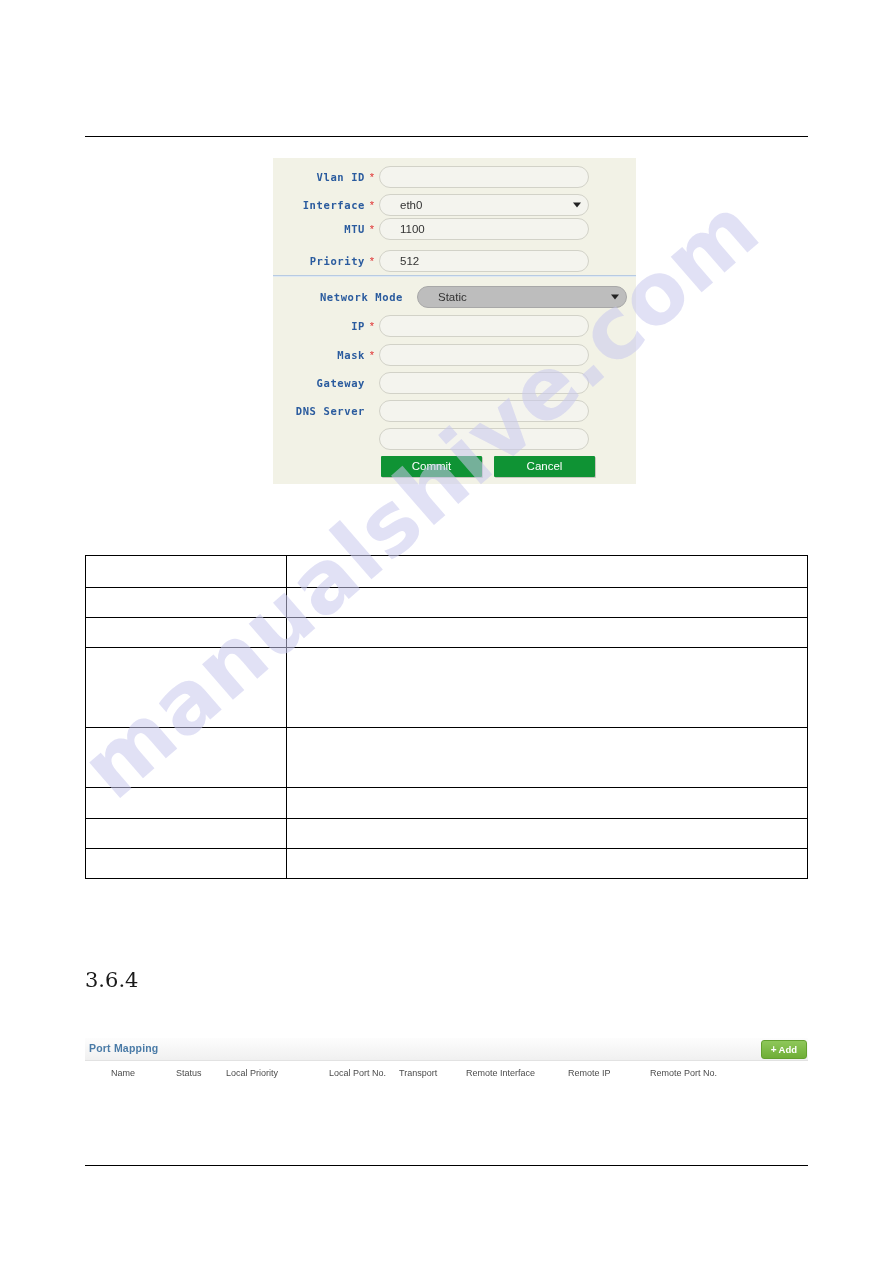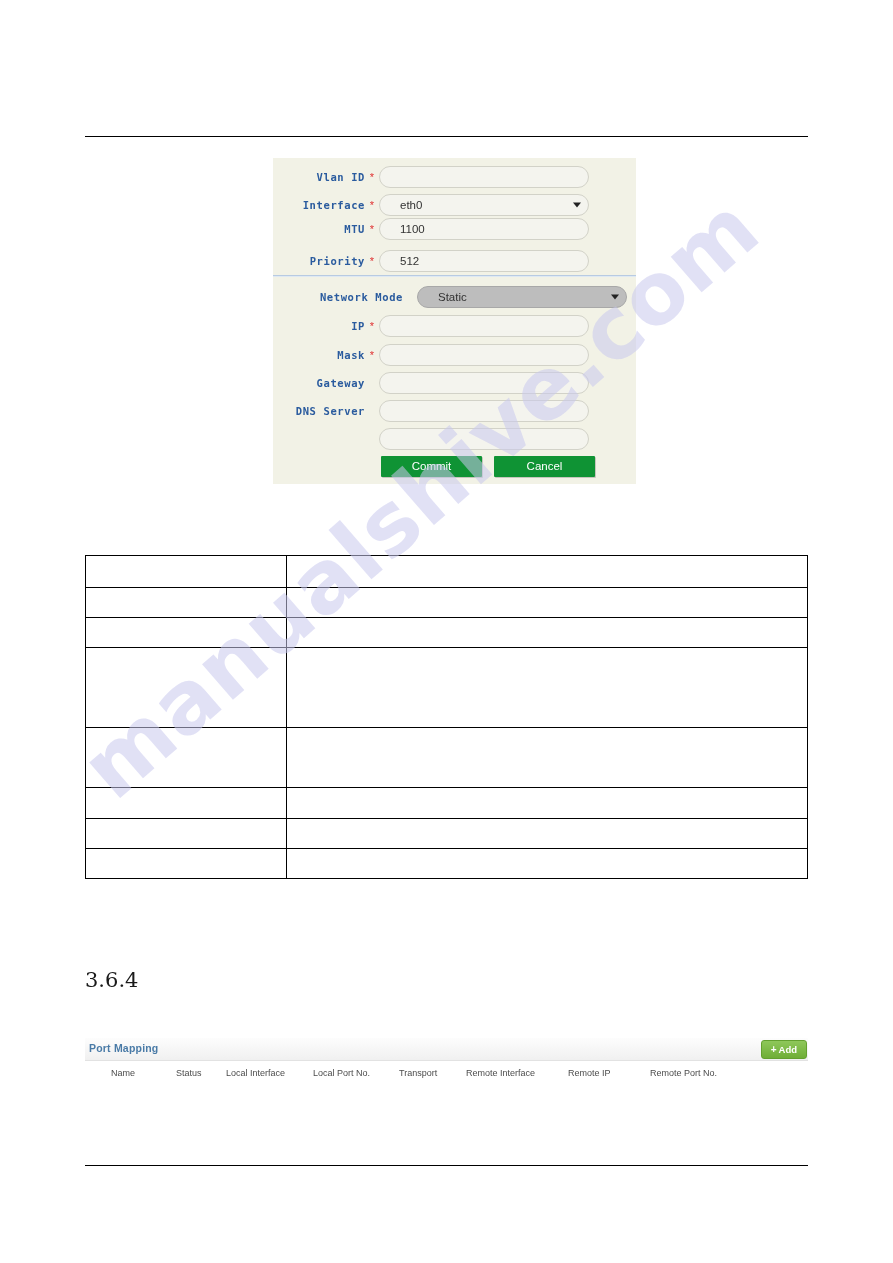--- a/index.html
+++ b/index.html
@@ -383,21 +383,21 @@
 <div id="port-mapping">
   <div id="pm-header">
     <span id="pm-title">Port Mapping</span>
     <div id="pm-add-btn">
       <span class="plus-glyph">+</span><span>Add</span>
     </div>
   </div>
   <div id="pm-cols">
     <span class="col" style="left:26px;">Name</span>
     <span class="col" style="left:91px;">Status</span>
-    <span class="col" style="left:141px;">Local Interface</span>
-    <span class="col" style="left:228px;">Local Port No.</span>
+    <span class="col" style="left:141px;">Local Priority</span>
+    <span class="col" style="left:244px;">Local Port No.</span>
     <span class="col" style="left:314px;">Transport</span>
     <span class="col" style="left:381px;">Remote Interface</span>
     <span class="col" style="left:483px;">Remote IP</span>
     <span class="col" style="left:565px;">Remote Port No.</span>
   </div>
   <div id="pm-body"></div>
 </div>
 
 </body></html>

